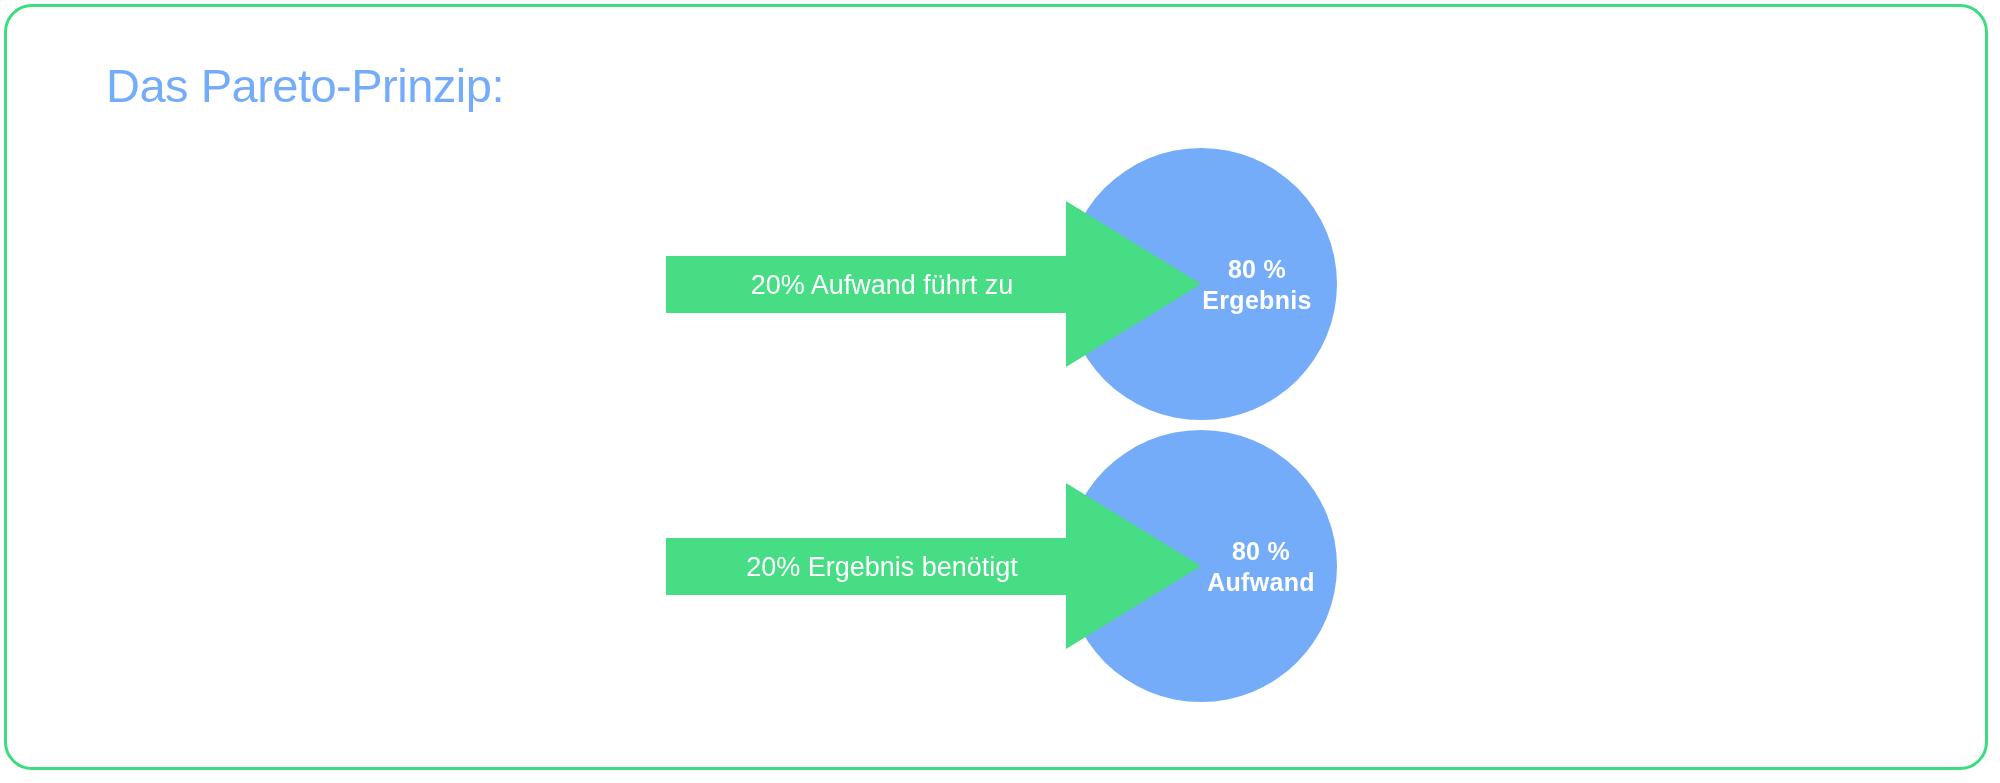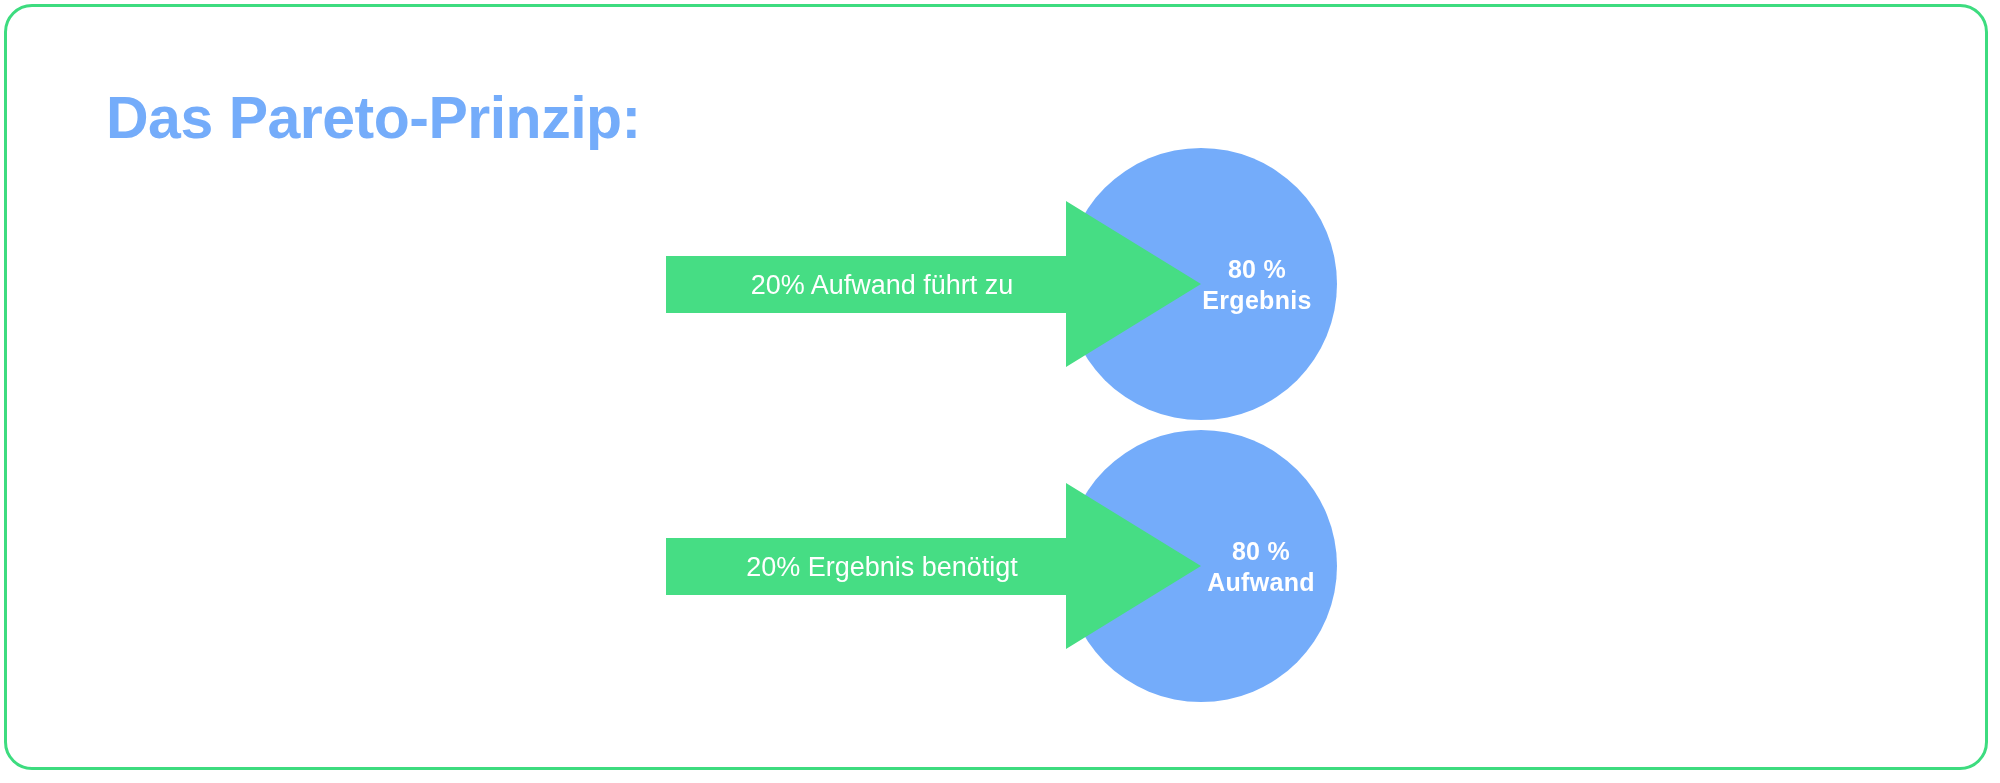--- a/index.html
+++ b/index.html
@@ -23,27 +23,26 @@
     box-sizing: border-box;
     background: #ffffff;
     border: 3px solid #3ddc7f;
     border-radius: 28px;
   }
 
   .slide-title {
     position: absolute;
     left: 106px;
     top: 58px;
-    font-size: 59px;
-    font-weight: bold;
+    font-size: 47px;
+    font-weight: normal;
     letter-spacing: -0.5px;
     color: #74acfa;
     white-space: nowrap;
     line-height: 1.2;
-    margin-top: 25px;
   }
 
   .diagram {
     position: absolute;
     left: 0;
     top: 0;
     width: 2000px;
     height: 736px;
   }
 

